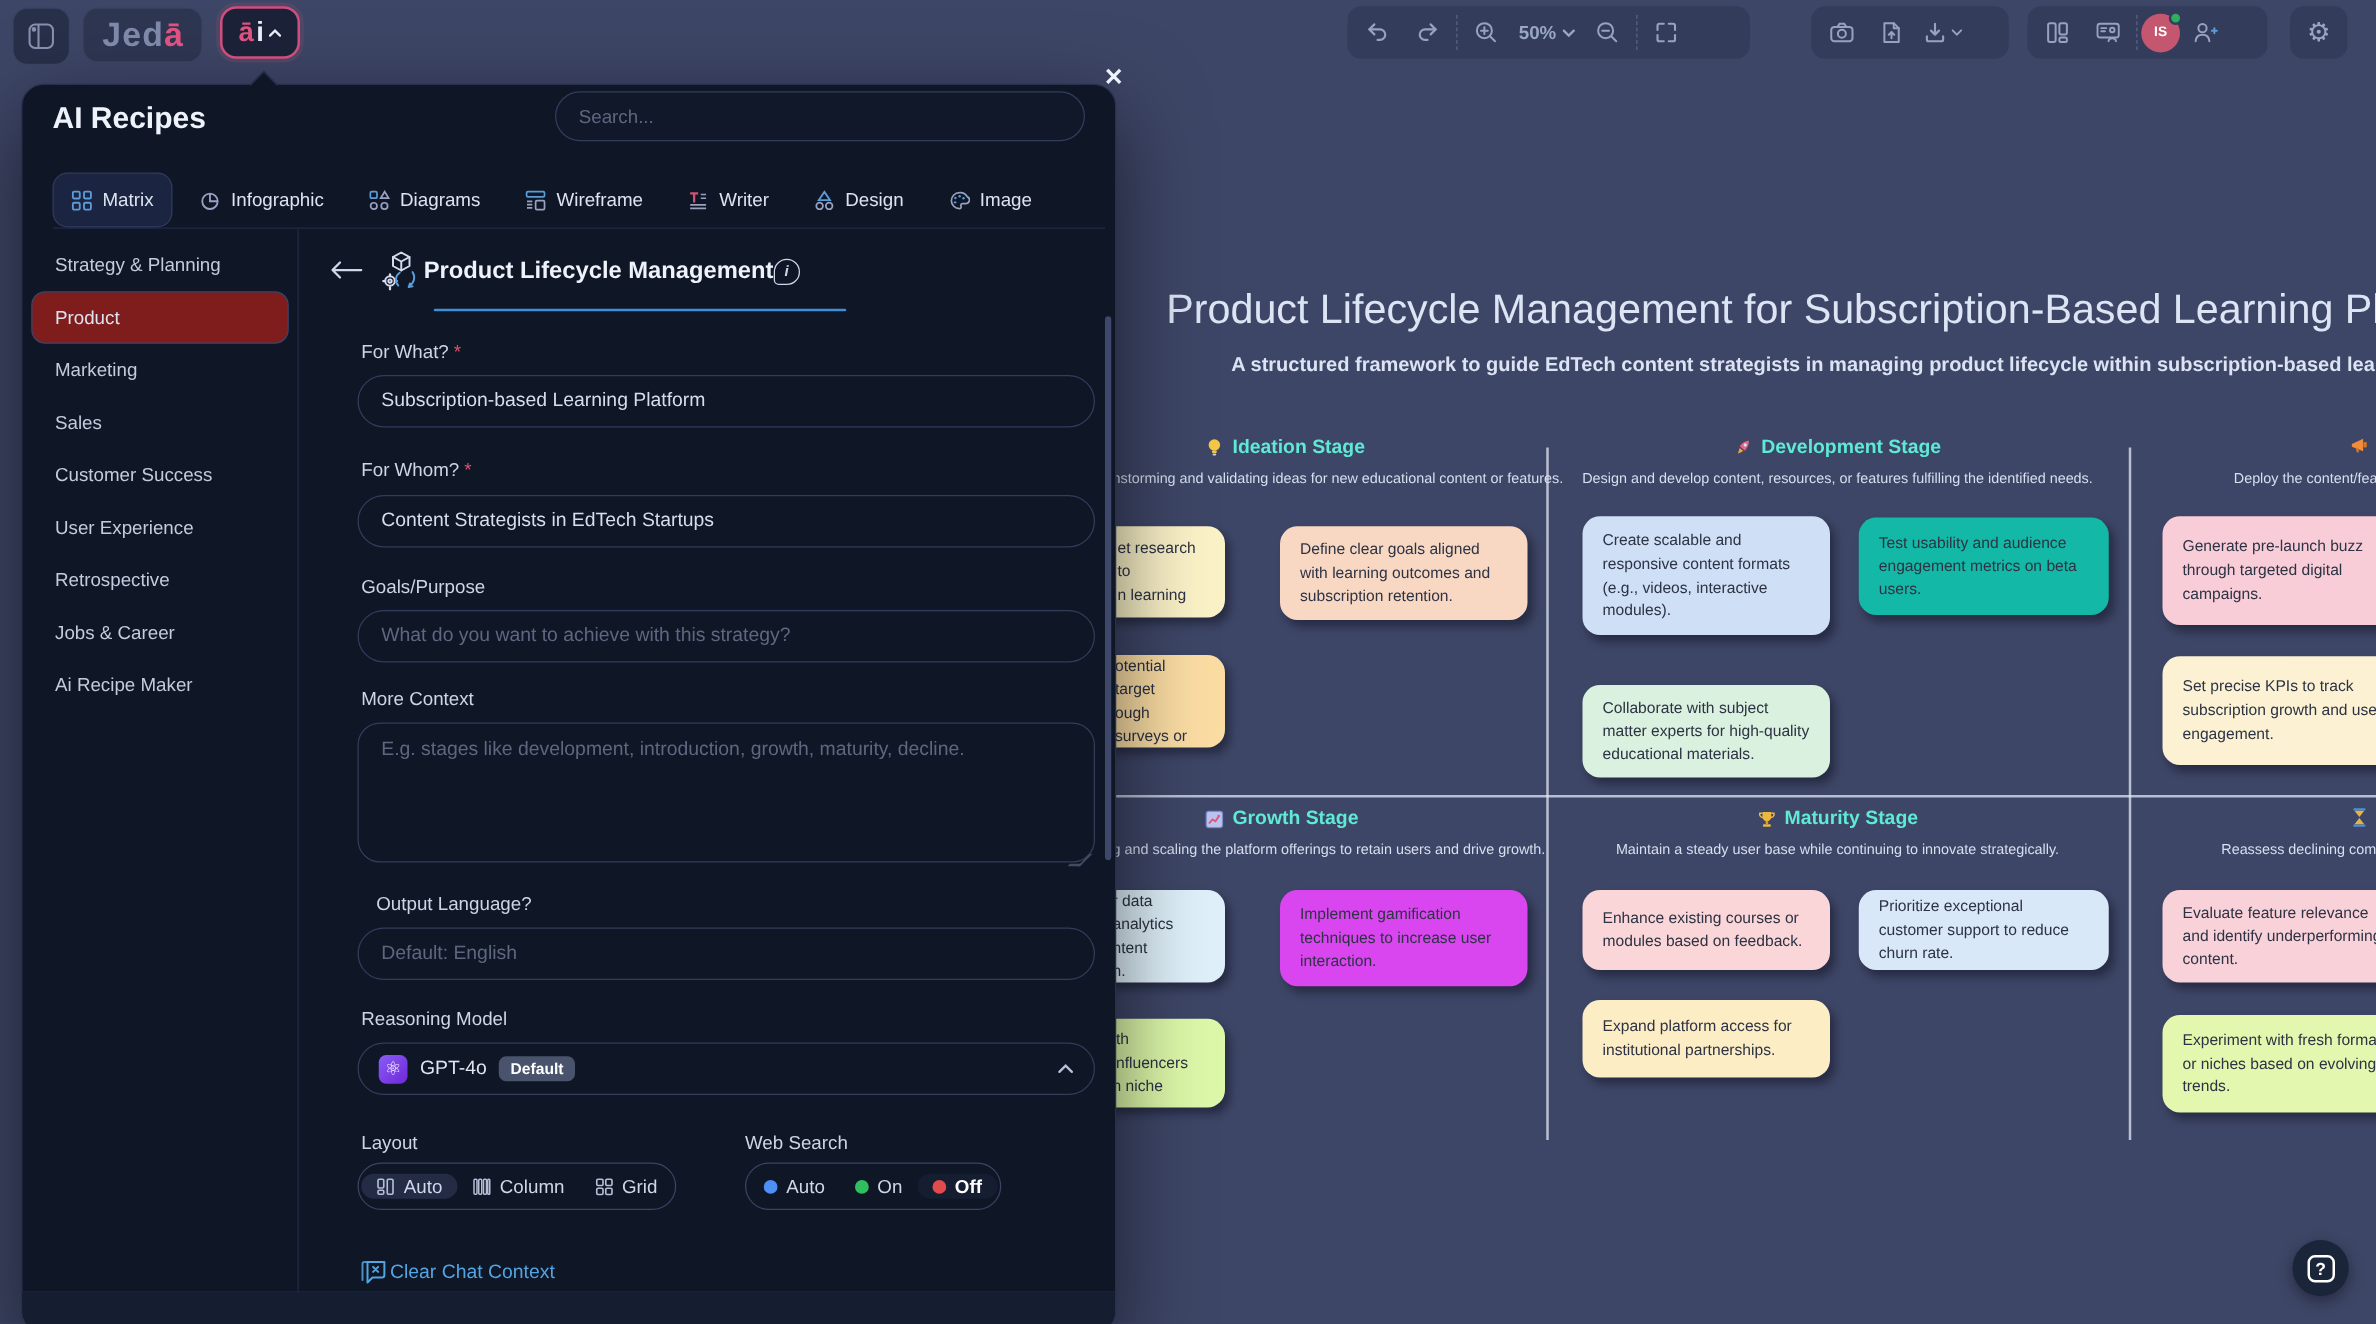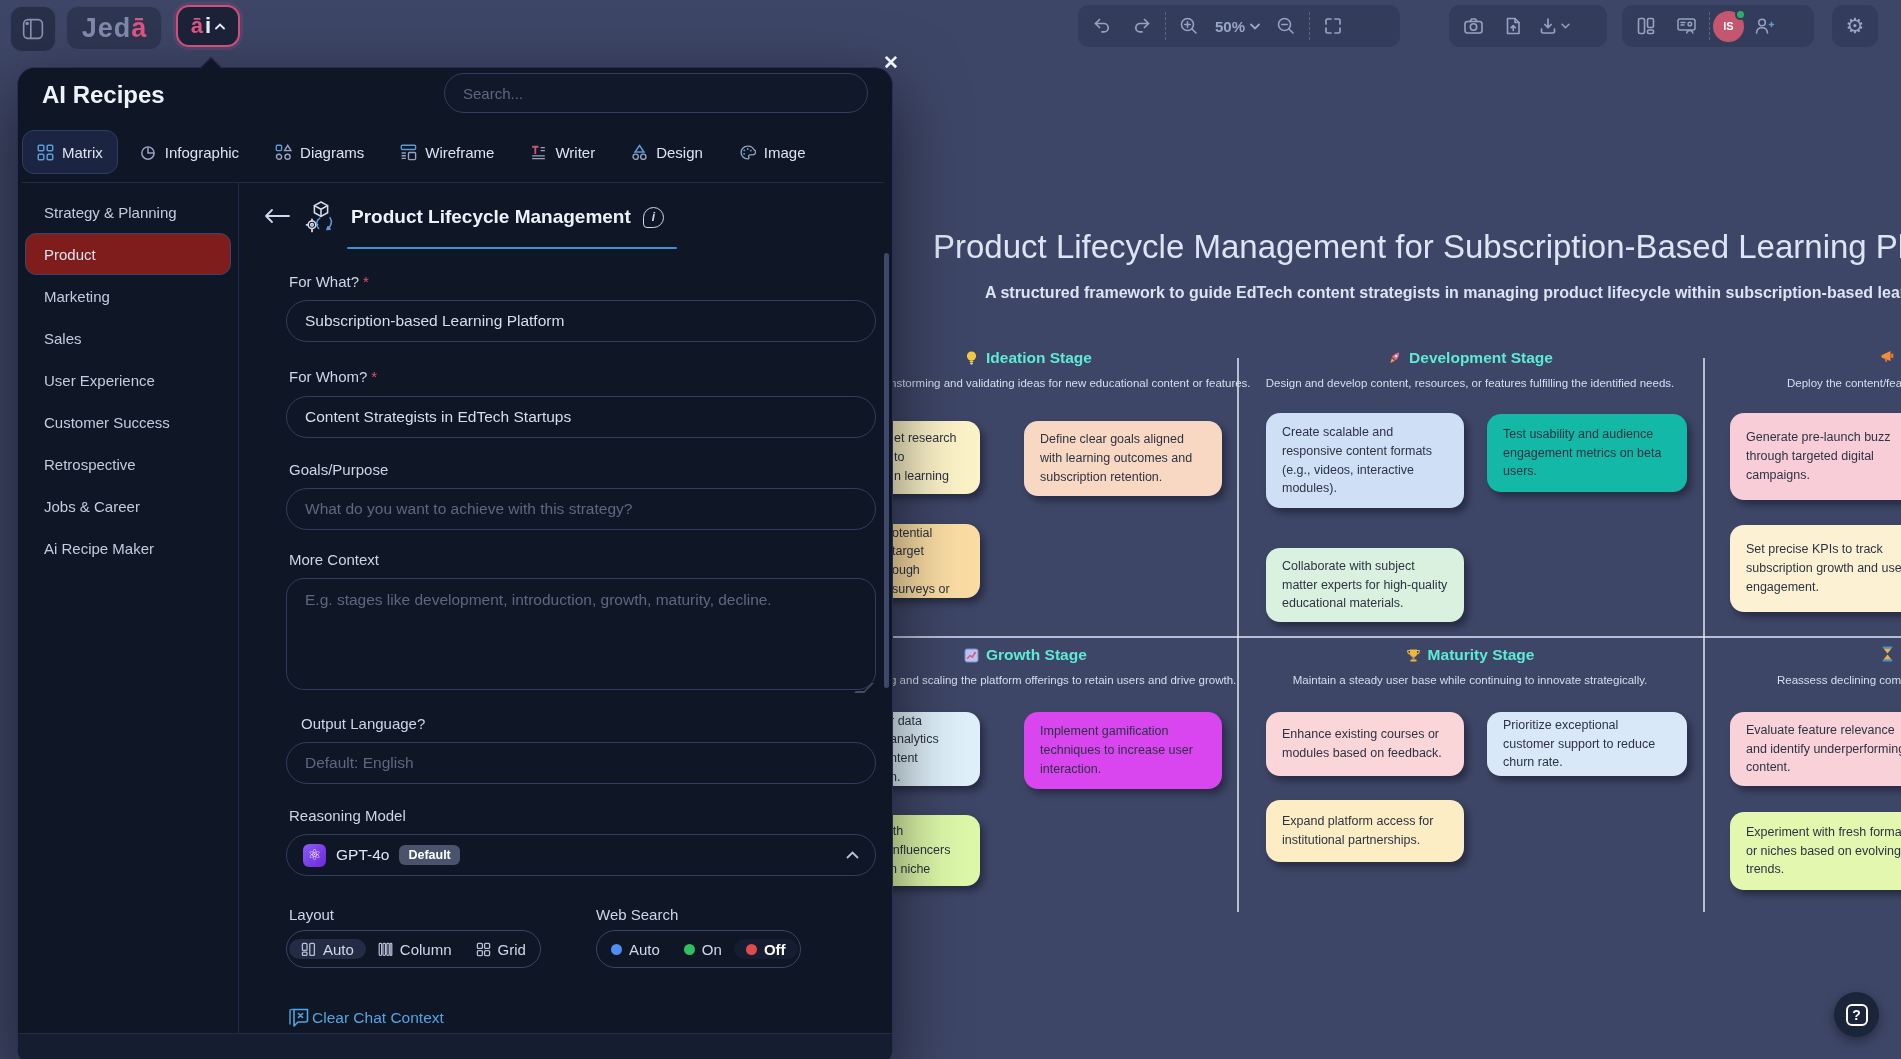--- a/index.html
+++ b/index.html
@@ -38,21 +38,21 @@
   #panel .notch { position:absolute; left:185px; top:-8px; width:16px; height:16px; background:#0f1626;
     border-left:1px solid #273050; border-top:1px solid #273050; transform:rotate(45deg); }
   #panel-title { position:absolute; left:24px; top:13px; font-size:24px; font-weight:bold; color:#eef2fa; }
   #search-wrap { position:absolute; left:426px; top:5px; width:424px; height:40px; }
   #search-wrap input { width:100%; height:100%; background:rgba(18,26,44,0.6); border:1px solid #323d5e;
     border-radius:20px; padding:0 18px; color:#d6deee; font-size:15px; font-family:"Liberation Sans",sans-serif; outline:none; }
   #search-wrap input::placeholder { color:#5d6780; }
   #close-x { position:absolute; left:858px; top:-21px; width:30px; height:30px; display:flex; align-items:center;
     justify-content:center; color:#eef2fa; font-size:19px; font-weight:bold; cursor:pointer; z-index:62; }
 
-  #tabs { position:absolute; left:4px; right:8px; top:62px; height:53px; display:flex; align-items:flex-start;
+  #tabs { position:absolute; left:24px; right:8px; top:62px; height:53px; display:flex; align-items:flex-end;
     gap:8px; border-bottom:1px solid #212a46; }
   .tab { display:flex; align-items:center; gap:8px; padding:0 14px; height:44px; border-radius:12px;
     color:#dde3f0; font-size:15px; cursor:pointer; white-space:nowrap; }
   .tab.active { background:#1b2440; border:1px solid #303b5f; }
   .ticon { display:flex; align-items:center; }
 
   #cats { position:absolute; left:0; top:115px; bottom:0; width:221px; border-right:1px solid #212a46; padding-top:8px; }
   .cat { height:42px; display:flex; align-items:center; padding-left:18px; margin:0 7px; font-size:15px;
     color:#c3cbdc; cursor:pointer; border:1px solid transparent; border-radius:11px; }
   .cat.active { background:#7f1d1d; border-color:#39456a; color:#dde3f0;text-align:center; }
@@ -63,21 +63,21 @@
   .abs { position:absolute; }
   .flabel { font-size:15px; color:#cdd5e6; }
   .req { color:#e0506b; margin-left:4px; }
   .finput { width:590px; height:42px; background:transparent; border:1px solid #323d5e; border-radius:21px;
     padding:0 18px; color:#d6deee; font-size:15.5px; font-family:"Liberation Sans",sans-serif; outline:none; }
   .finput::placeholder, textarea.fta::placeholder { color:#5d6780; }
   textarea.fta { width:590px; height:112px; background:transparent; border:1px solid #323d5e; border-radius:18px;
     padding:12px 18px; color:#d6deee; font-size:15.5px; font-family:"Liberation Sans",sans-serif; outline:none; resize:none; }
   .ta-grip { position:absolute; left:588px; top:500px; width:10px; height:10px;
     border-right:2px solid #59637e; border-bottom:2px solid #59637e; transform:skew(-45deg) rotate(0deg); opacity:.7; }
-  #form-header { display:flex; align-items:center; gap:12px; }
+  #form-header { display:flex; align-items:center; gap:0; }
   #recipe-title { font-size:19px; font-weight:bold; color:#eef2fa; }
   #title-underline { height:2px; background:#3e8fd8; border-radius:2px; }
   .info-circ { width:21px; height:21px; border:1.5px solid #cfd7ea; border-radius:50% 50% 50% 4px; color:#cfd7ea;
     font-size:12px; display:flex; align-items:center; justify-content:center; font-style:italic; font-weight:bold; }
   #model-pill { width:590px; height:42px; border:1px solid #323d5e; border-radius:21px; display:flex;
     align-items:center; padding:0 16px; gap:10px; cursor:pointer; }
   #model-icon { width:23px; height:23px; border-radius:6px; background:linear-gradient(135deg,#8b5cf6,#6d28d9);
     color:#fff; display:flex; align-items:center; justify-content:center; font-family:"DejaVu Sans",sans-serif; font-size:15px; }
   #model-name { font-size:15.5px; color:#dfe6f2; }
   #model-badge { background:#49536b; color:#fff; font-size:12.5px; font-weight:bold; border-radius:6px; padding:3px 9px; }
@@ -334,22 +334,22 @@
           </svg>
         </span>
         <span>Image</span>
       </div>
     </div>
   <div id="cats">
       <div class="cat">Strategy &amp; Planning</div>
       <div class="cat active">Product</div>
       <div class="cat">Marketing</div>
       <div class="cat">Sales</div>
+      <div class="cat">Customer Success</div>
       <div class="cat">User Experience</div>
-      <div class="cat">Customer Success</div>
       <div class="cat">Retrospective</div>
       <div class="cat">Jobs &amp; Career</div>
       <div class="cat">Ai Recipe Maker</div>
     </div>
 
   <div id="form">
     <div id="form-inner">
       <div class="abs" style="left:-8px; top:24px;">
         <svg width="28" height="18" viewBox="0 0 28 18" fill="none" stroke="#cfd7ea" stroke-width="1.8" stroke-linecap="round" stroke-linejoin="round">
             <path d="M26 9 H3 M9 3 L3 9 L9 15"></path>

